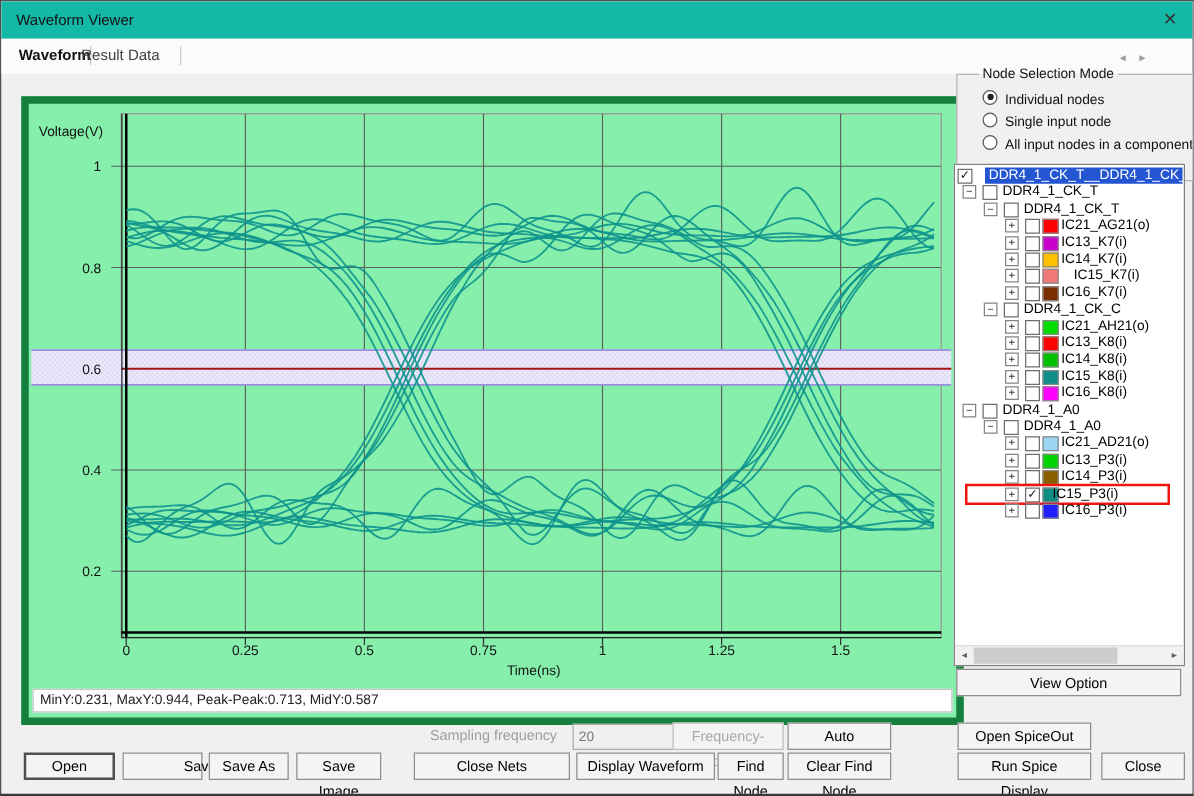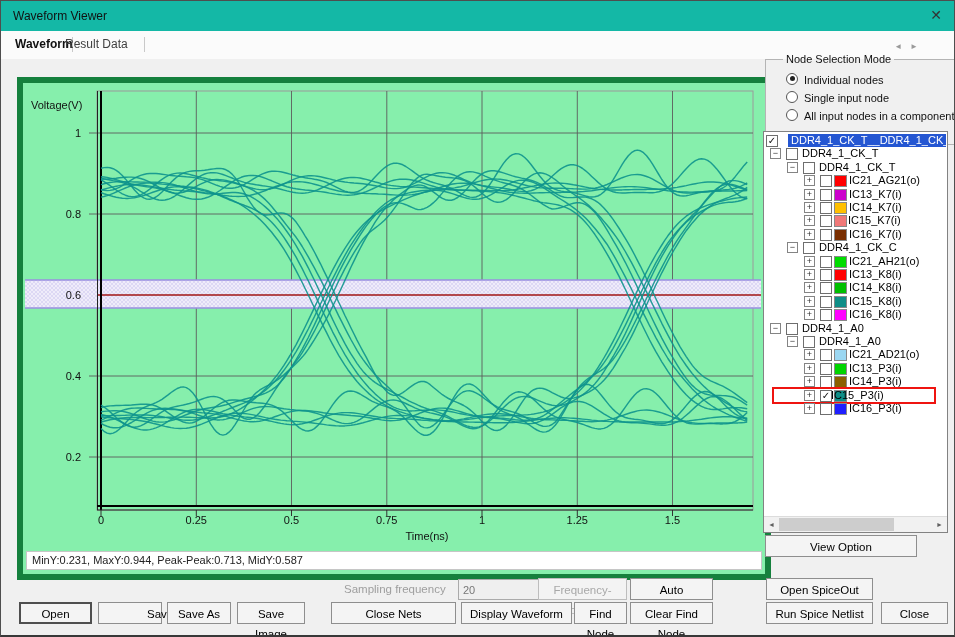--- a/index.html
+++ b/index.html
@@ -49,21 +49,21 @@
            border-top:1px solid #dcdcdc;}
   .sarr{position:absolute;top:0;width:15px;height:15px;font-size:7px;color:#5f5f5f;text-align:center;
         line-height:15px;cursor:pointer;}
   #sarr-l{left:0;} #sarr-r{right:0;}
   #sthumb{position:absolute;left:15px;top:1px;width:115px;height:13px;background:#cdcdcd;cursor:pointer;}
   
   .btn{position:absolute;height:22px;background:#f4f4f4;border:1px solid #8e8e8e;font-size:11.5px;
        color:#000;text-align:center;line-height:20px;cursor:pointer;font-family:"Liberation Sans",sans-serif;}
   .btn.default{border:2px solid #4f4f4f;line-height:18px;}
   .btn.disabled{color:#a8a8a8;border-color:#bdbdbd;background:#f3f3f3;cursor:default;}
-  #btn-viewoption{left:764px;top:534px;width:152px;}
+  #btn-viewoption{left:764px;top:534px;width:180px;}
   #lbl-sampfreq{position:absolute;left:343px;top:582px;font-size:11.5px;color:#9e9e9e;}
   #inp-sampfreq{position:absolute;left:457px;top:578px;width:72px;height:17px;border:1px solid #aaa;
        background:#efefef;color:#777;font-size:11px;padding:1px 4px;font-family:"Liberation Sans",sans-serif;}
   #btn-freqdomain{left:537px;top:577px;width:89px;}
   #btn-automeasure{left:629px;top:577px;width:83px;}
   #btn-openspice{left:765px;top:577px;width:107px;}
   #btn-open{left:18px;top:601px;width:73px;}
   #btn-save{left:97px;top:601px;width:64px;padding-left:48px;}
   #btn-saveas{left:166px;top:601px;width:64px;}
   #btn-saveimg{left:236px;top:601px;width:68px;}
@@ -208,21 +208,21 @@
       <div class="trow" style="top: 69px;">
         <span class="exp" style="left: 40px;">+</span>
         <span class="cb" style="left: 56px;"></span>
         <span class="sw" style="left: 70px; background: rgb(255, 192, 0);"></span>
         <span class="tlabel" style="left: 85px;">IC14_K7(i)</span>
       </div>
       <div class="trow" style="top: 82.4px;">
         <span class="exp" style="left: 40px;">+</span>
         <span class="cb" style="left: 56px;"></span>
         <span class="sw" style="left: 70px; background: rgb(240, 120, 120);"></span>
-        <span class="tlabel" style="left: 84px;">IC15_K7(i)</span>
+        <span class="tlabel" style="left: 95px;">IC15_K7(i)</span>
       </div>
       <div class="trow" style="top: 95.8px;">
         <span class="exp" style="left: 40px;">+</span>
         <span class="cb" style="left: 56px;"></span>
         <span class="sw" style="left: 70px; background: rgb(122, 46, 0);"></span>
         <span class="tlabel" style="left: 85px;">IC16_K7(i)</span>
       </div>
       <div class="trow" style="top: 109.2px;">
         <span class="exp" style="left: 23px;">−</span>
         <span class="cb" style="left: 39px;"></span>
@@ -283,21 +283,21 @@
       <div class="trow" style="top: 243.2px;">
         <span class="exp" style="left: 40px;">+</span>
         <span class="cb" style="left: 56px;"></span>
         <span class="sw" style="left: 70px; background: rgb(139, 95, 0);"></span>
         <span class="tlabel" style="left: 85px;">IC14_P3(i)</span>
       </div>
       <div class="trow" style="top: 256.6px;">
         <span class="exp" style="left: 40px;">+</span>
         <span class="cb" style="left: 56px;">✓</span>
         <span class="sw" style="left: 70px; background: rgb(15, 142, 135);"></span>
-        <span class="tlabel" style="left: 67px;">IC15_P3(i)</span>
+        <span class="tlabel" style="left: 78px;">IC15_P3(i)</span>
       </div>
       <div id="findbox" style="top: 254.6px; left: 8px; width: 160px; height: 13px;"></div>
       <div class="trow" style="top: 270px;">
         <span class="exp" style="left: 40px;">+</span>
         <span class="cb" style="left: 56px;"></span>
         <span class="sw" style="left: 70px; background: rgb(31, 31, 255);"></span>
         <span class="tlabel" style="left: 85px;">IC16_P3(i)</span>
       </div>
       <div id="hscroll">
         <span class="sarr" id="sarr-l">◄</span>
@@ -315,15 +315,15 @@
   <button class="btn" id="btn-openspice">Open SpiceOut File</button>
 
   <button class="btn default" id="btn-open">Open</button>
   <button class="btn" id="btn-save">Save</button>
   <button class="btn" id="btn-saveas">Save As</button>
   <button class="btn" id="btn-saveimg">Save Image</button>
   <button class="btn" id="btn-selectnets">Close Nets</button>
   <button class="btn" id="btn-dispwave">Display Waveform</button>
   <button class="btn" id="btn-findnode">Find Node</button>
   <button class="btn" id="btn-clearfind">Clear Find Node</button>
-  <button class="btn" id="btn-runspice">Run Spice Netlist</button>
+  <button class="btn" id="btn-runspice">Run Spice Display</button>
   <button class="btn" id="btn-close">Close</button>
 </div>
 
 </body></html>

